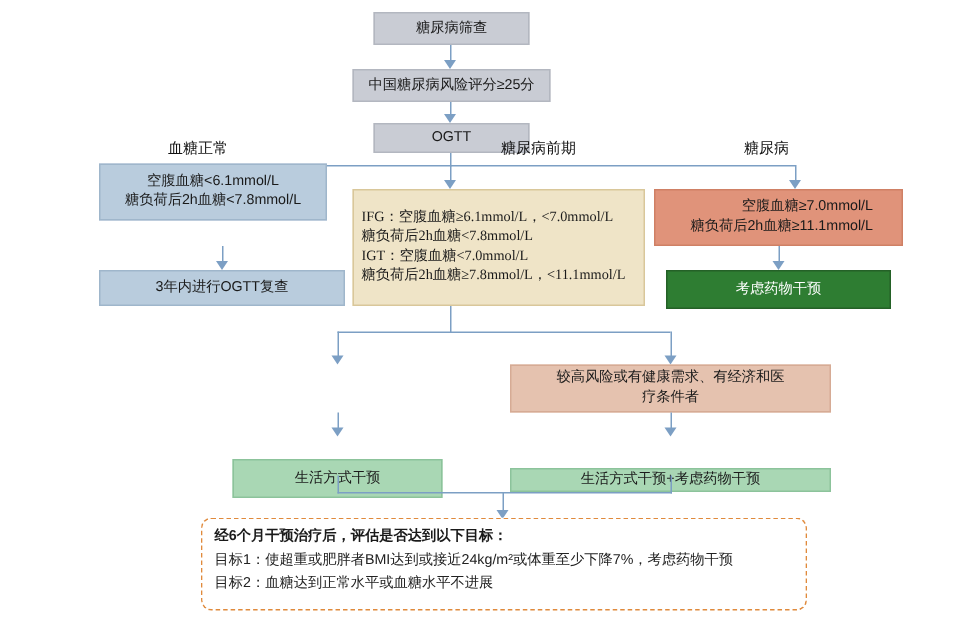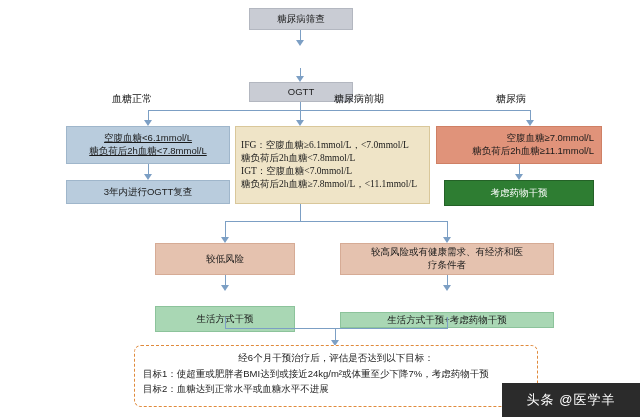--- a/index.html
+++ b/index.html
@@ -16,21 +16,21 @@
     position:absolute;
     box-sizing:border-box;
     display:flex;
     flex-direction:column;
     align-items:center;
     justify-content:center;
     text-align:center;
     font-size:9.5px;
     line-height:1.35;
     border:1px solid rgba(0,0,0,0.25);
-    padding:2px 7px;
+    padding:2px 19px;
   }
   .box .line{display:block;white-space:nowrap;}
   .lineL{display:block;white-space:nowrap;text-align:left;width:100%;}
 
   .gray{background:#c9ccd4;border-color:#b3b7c0;}
   .blue{background:#b9ccdd;border-color:#9fb6cb;}
   .cream{background:#efe4c7;border-color:#d9c79a;font-family:Liberation Serif, serif;}
   .salmon{background:#e0937a;border-color:#cf8065;}
   .green{background:#2e7d32;border-color:#246127;color:#ffffff;}
   .mint{background:#a9d7b4;border-color:#8cc39b;margin-top:15px;}
@@ -58,21 +58,21 @@
   .dashbox{
     position:absolute;
     box-sizing:border-box;
     border:1.6px dashed #e08a3c;
     border-radius:7px;
     background:#ffffff;
     padding:5px 8px;
     font-size:9.5px;
     line-height:1.5;
   }
-  .dash-title{text-align:center;font-weight:normal;display:block;margin-bottom:2px;}
+  .dash-title{font-weight:bold;display:block;margin-bottom:2px;}
   .dash-item{display:block;text-align:left;color:#222;}
 
   .watermark{
     position:absolute;right:0;bottom:0;
     width:138px;height:34px;
     background:#2b2b2b;
     color:#ffffff;
     display:flex;align-items:center;justify-content:center;
     font-size:13px;
     letter-spacing:1px;
@@ -83,20 +83,23 @@
 
 <div class="stage">
 
   <div class="box gray" style="left:249px;top:8px;width:104px;height:22px;">
     <span class="line">糖尿病筛查</span>
   </div>
 
   <div class="vline" style="left:300px;top:30px;height:12px;"></div>
   <div class="arrow" style="left:296px;top:40px;"></div>
 
+  <div class="box gray" style="left:235px;top:46px;width:132px;height:22px;">
+    <span class="line">中国糖尿病风险评分≥25分</span>
+  </div>
 
   <div class="vline" style="left:300px;top:68px;height:10px;"></div>
   <div class="arrow" style="left:296px;top:76px;"></div>
 
   <div class="box gray" style="left:249px;top:82px;width:104px;height:20px;">
     <span class="line">OGTT</span>
   </div>
 
   <div class="vline" style="left:300px;top:102px;height:9px;"></div>
   <div class="hline" style="left:148px;top:110px;width:382px;"></div>
@@ -107,21 +110,21 @@
 
   <div class="vline" style="left:148px;top:110px;height:12px;"></div>
   <div class="arrow" style="left:144px;top:120px;"></div>
 
   <div class="vline" style="left:300px;top:110px;height:12px;"></div>
   <div class="arrow" style="left:296px;top:120px;"></div>
 
   <div class="vline" style="left:530px;top:110px;height:12px;"></div>
   <div class="arrow" style="left:526px;top:120px;"></div>
 
-  <div class="box blue" style="left:66px;top:126px;width:164px;height:38px;text-decoration:underline;">
+  <div class="box blue" style="left:66px;top:109px;width:152px;height:38px;">
     <span class="line">空腹血糖&lt;6.1mmol/L</span>
     <span class="line">糖负荷后2h血糖&lt;7.8mmol/L</span>
   </div>
 
   <div class="vline" style="left:148px;top:164px;height:14px;"></div>
   <div class="arrow" style="left:144px;top:174px;"></div>
 
   <div class="box blue" style="left:66px;top:180px;width:164px;height:24px;">
     <span class="line">3年内进行OGTT复查</span>
   </div>
@@ -145,23 +148,20 @@
     <span class="line">考虑药物干预</span>
   </div>
 
   <div class="vline" style="left:300px;top:204px;height:18px;"></div>
   <div class="hline" style="left:225px;top:221px;width:222px;"></div>
   <div class="vline" style="left:225px;top:221px;height:18px;"></div>
   <div class="arrow" style="left:221px;top:237px;"></div>
   <div class="vline" style="left:447px;top:221px;height:18px;"></div>
   <div class="arrow" style="left:443px;top:237px;"></div>
 
-  <div class="box peach" style="left:155px;top:243px;width:140px;height:32px;">
-    <span class="line">较低风险</span>
-  </div>
 
   <div class="box peach" style="left:340px;top:243px;width:214px;height:32px;">
     <span class="line">较高风险或有健康需求、有经济和医</span>
     <span class="line">疗条件者</span>
   </div>
 
   <div class="vline" style="left:225px;top:275px;height:14px;"></div>
   <div class="arrow" style="left:221px;top:285px;"></div>
 
   <div class="vline" style="left:447px;top:275px;height:14px;"></div>
@@ -180,17 +180,14 @@
   <div class="hline" style="left:225px;top:328px;width:223px;"></div>
   <div class="vline" style="left:335px;top:328px;height:14px;"></div>
   <div class="arrow" style="left:331px;top:340px;"></div>
 
   <div class="dashbox" style="left:134px;top:345px;width:404px;height:62px;">
     <span class="dash-title">经6个月干预治疗后，评估是否达到以下目标：</span>
     <span class="dash-item">目标1：使超重或肥胖者BMI达到或接近24kg/m²或体重至少下降7%，考虑药物干预</span>
     <span class="dash-item">目标2：血糖达到正常水平或血糖水平不进展</span>
   </div>
 
-  <div class="watermark">
-    <span>头条 @医学羊</span>
-  </div>
 
 </div>
 
 </body></html>

